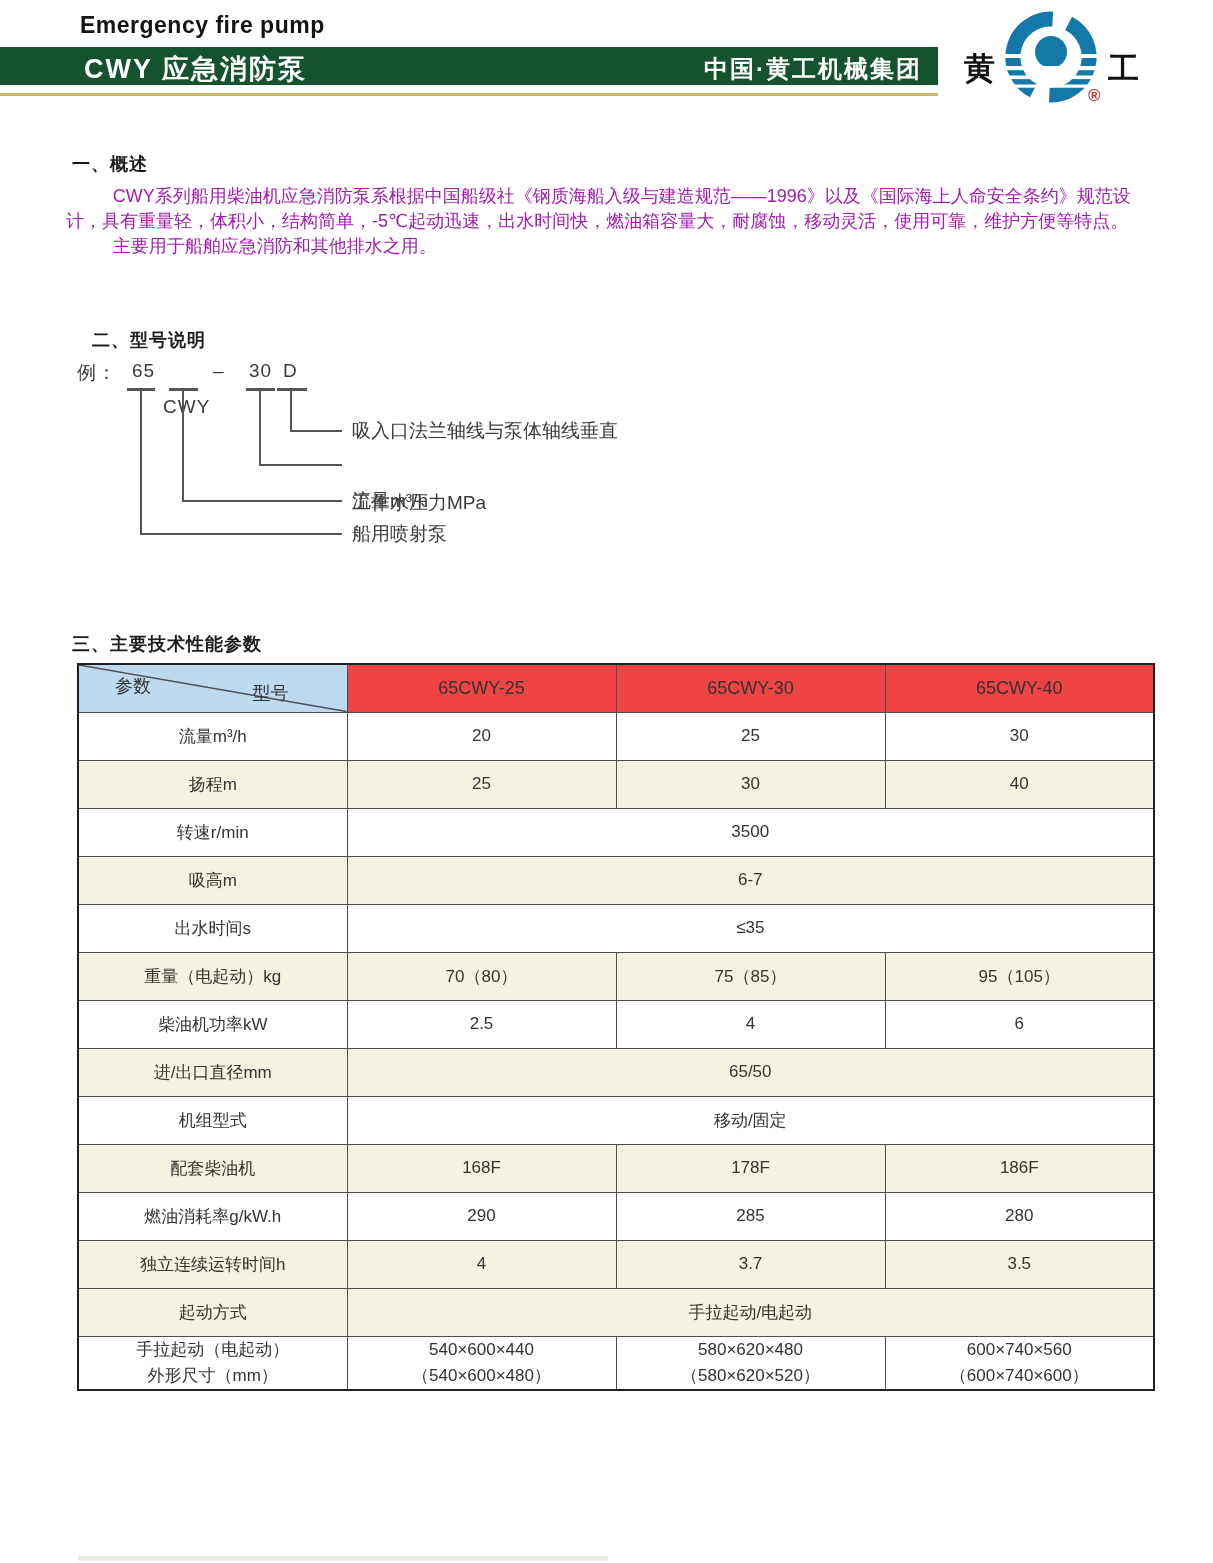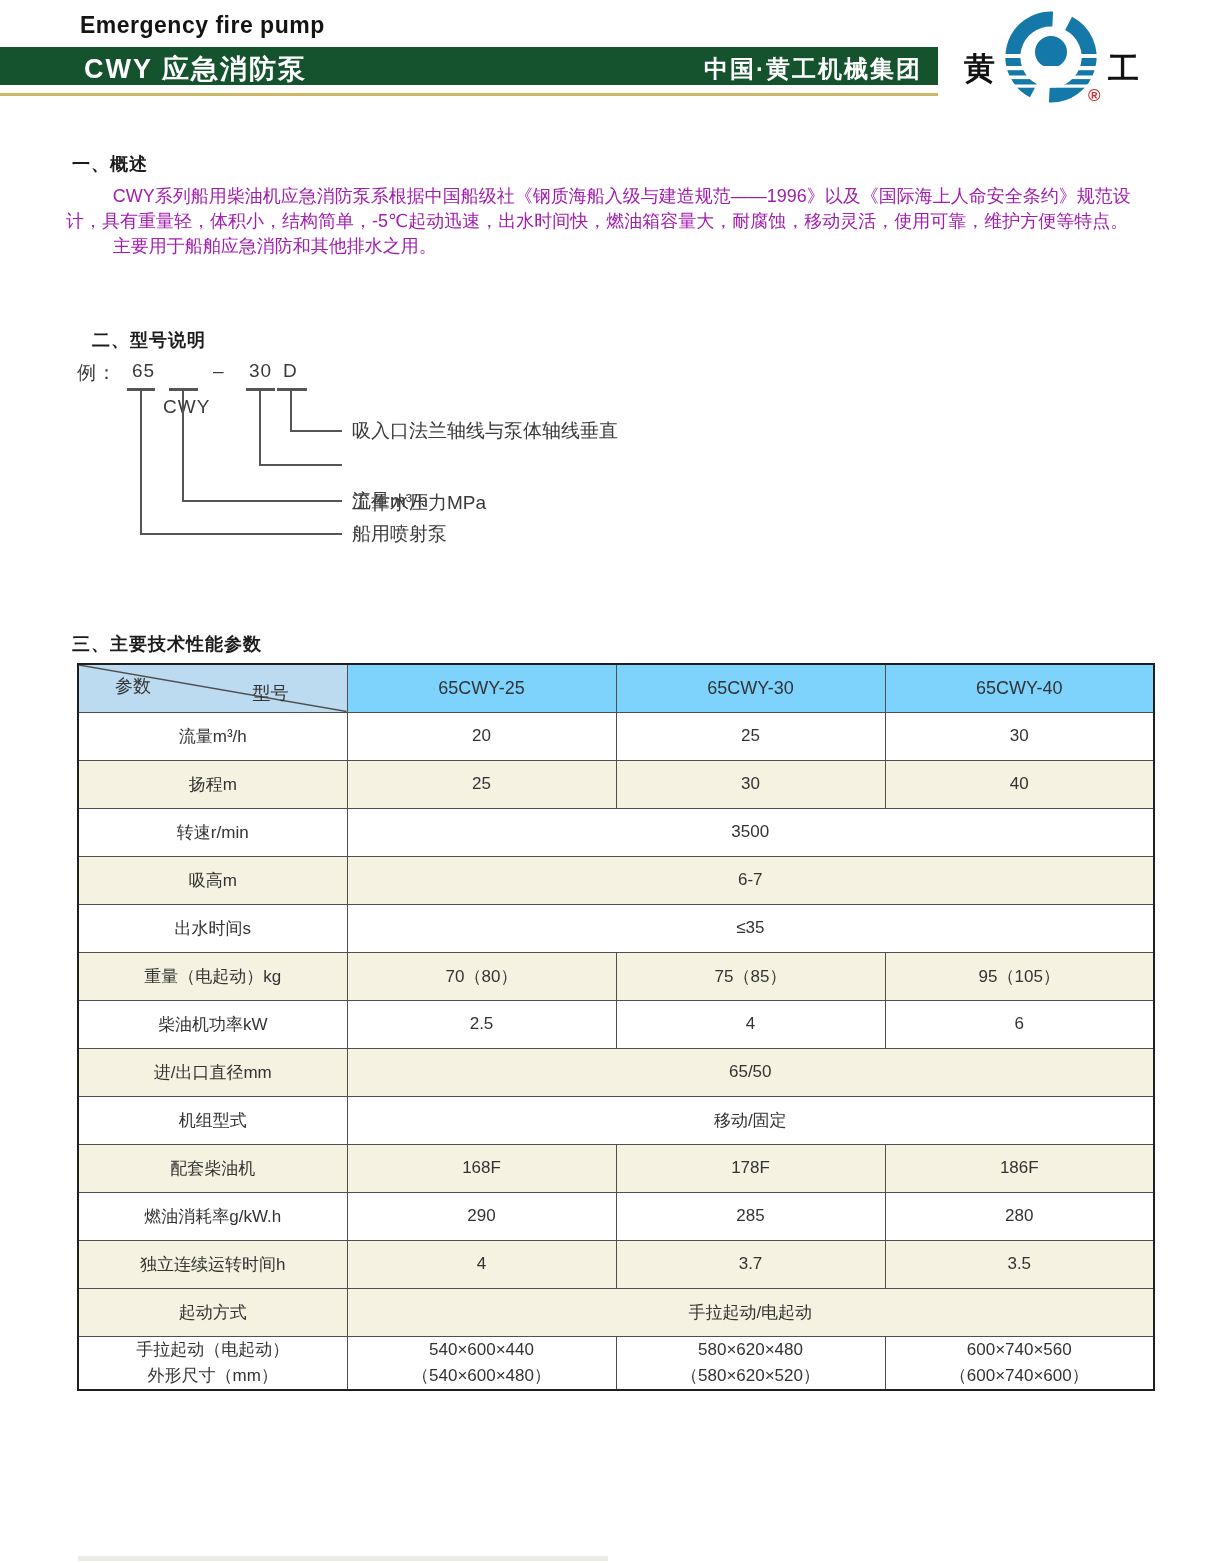--- a/index.html
+++ b/index.html
@@ -39,21 +39,21 @@
 
   
   #spec-table{position:absolute;left:77px;top:663px;border-collapse:collapse;width:1078px;
               table-layout:fixed;font-size:17px;color:#333;}
   #spec-table td,#spec-table th{border:1.6px solid #4f4f4f;text-align:center;vertical-align:middle;
               padding:0;font-weight:normal;}
   #spec-table{border:2.5px solid #1f1f1f;}
   #spec-table tr{height:48px;}
   tr.hdr{height:94px;}
   tr.dims{height:92px;}
-  .hdr th{background:#7dd3fc;font-size:18px;}
+  .hdr th{background:#ef4444;font-size:18px;}
   td.corner{background:#BCDAF0;position:relative;}
   .corner-svg{position:absolute;left:0;top:0;width:100%;height:100%;}
   #corner-top{position:absolute;right:58px;top:16px;font-size:18px;}
   #corner-bottom{position:absolute;left:36px;bottom:14px;font-size:18px;margin-top:48px;}
   tr.cream td{background:#F5F2E1;}
   .two-line div{line-height:26px;}
 
   #bottom-remnant{left:78px;top:1556px;width:530px;height:5px;background:#ECEBE6;}
 </style>
 </head>

